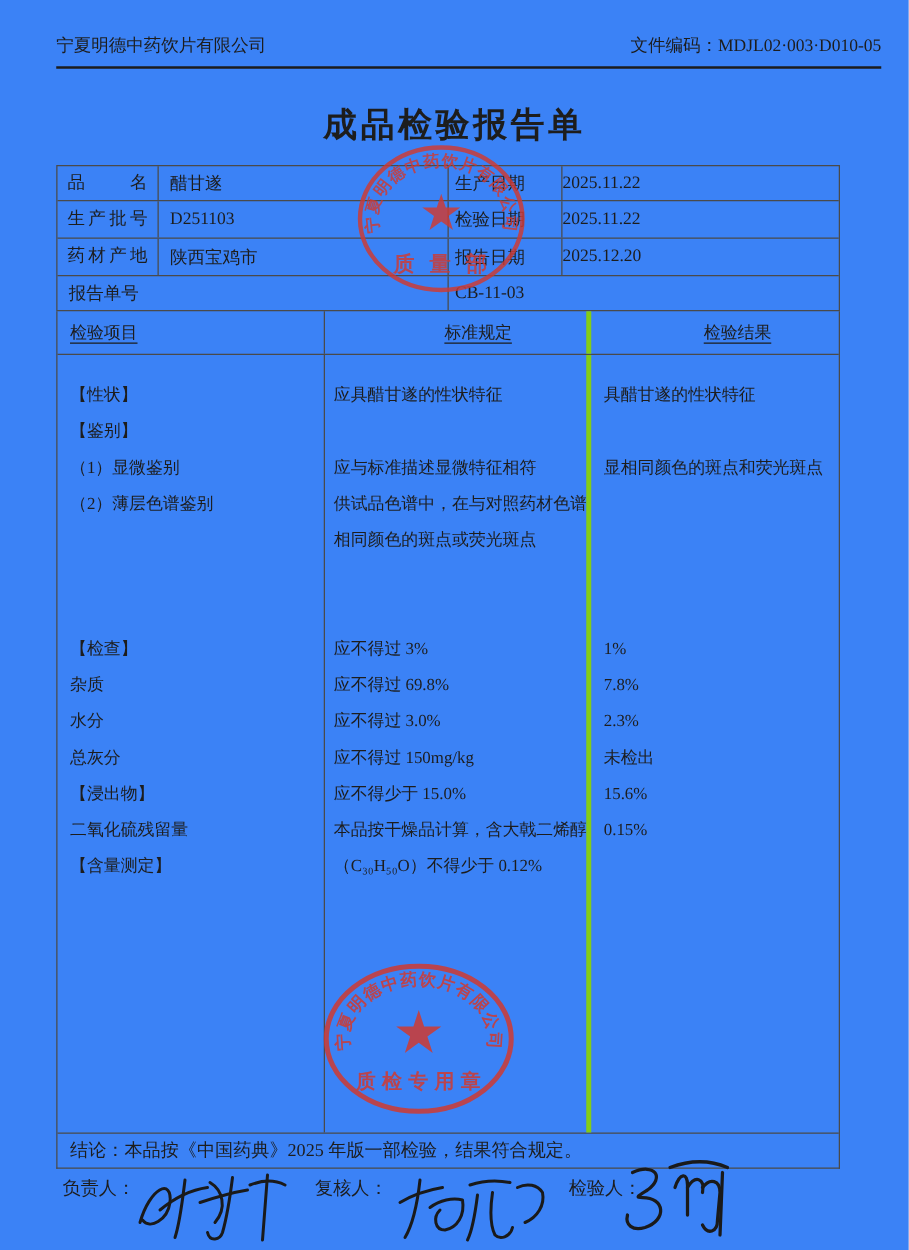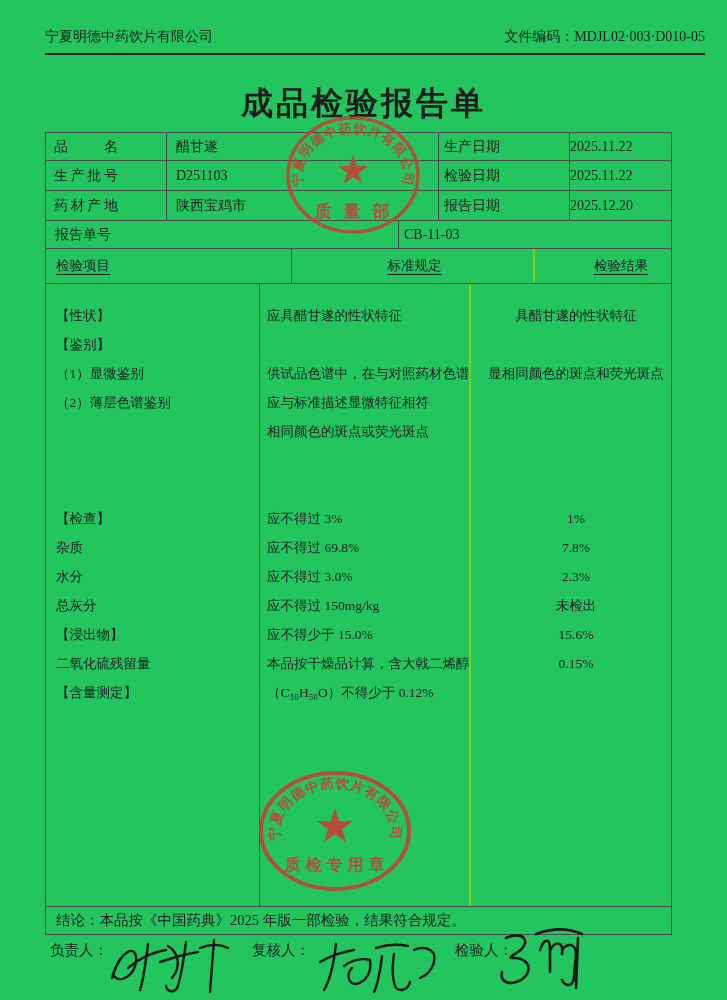--- a/index.html
+++ b/index.html
@@ -1,57 +1,57 @@
 <!DOCTYPE html>
 <html><head>
 <meta charset="utf-8">
 <style>
   html,body{margin:0;padding:0;background:#e8e8e8;}
   .sheet{
-    position:relative; width:727px; height:1000px; background:#22c55e;
+    position:relative; width:727px; height:1000px; background:#3b82f6;
     font-family:"Liberation Serif","DejaVu Serif",serif; color:#1d1d1d;
     overflow:hidden; margin:0 auto;
   }
   
   .doc-header{
     position:absolute; left:45px; top:28px; width:660px;
     display:flex; justify-content:space-between; align-items:flex-end;
     padding-bottom:7px; border-bottom:2px solid #1c1c1c; font-size:14px;
   }
   .title{
     position:absolute; top:82px; left:0; width:727px; text-align:center;
-    font-size:32px; font-weight:bold; letter-spacing:3px;
+    font-size:27px; font-weight:bold; letter-spacing:3px;
   }
   
   .info-table{
     position:absolute; left:45px; top:132px; width:627px;
     border:1px solid #4a4a4a; box-sizing:border-box; font-size:14px;
   }
-  .irow{display:flex; height:27px;gap:40px;}
+  .irow{display:flex; height:27px;}
   .irow + .irow{border-top:1px solid #4a4a4a;}
   .irow.h29{height:29px;}
   .ic{box-sizing:border-box; display:flex; align-items:center; overflow:hidden; white-space:nowrap;}
   .ic.bl{border-left:1px solid #4a4a4a;}
   .ic.w-label{width:80px; padding:0 8px;}
   .ic.w-val{width:232px; padding-left:9px;}
   .ic.w-dlabel{width:91px; padding-left:5px;}
   .ic.w-dval{flex:1; padding-left:0;}
   .ic.w-half1{width:312px; padding-left:9px;}
   .ic.w-half2{flex:1; padding-left:5px;}
   .just{display:block; width:100%; text-align:justify; text-align-last:justify; line-height:27px;}
   
   .main-table{
     position:absolute; left:45px; top:249px; width:627px;
     border:1px solid #4a4a4a; border-top:none; box-sizing:border-box; font-size:13.5px;
   }
-  .mh{display:flex; height:34px;gap:32px;}
+  .mh{display:flex; height:34px;}
   .mh .mc{box-sizing:border-box; display:flex; align-items:center;}
   .mc1{width:213px;}
   .mc2{width:210px; border-left:1px solid #4a4a4a;}
-  .mc3{flex:1; border-left:2px solid #84cc16;text-align:center;}
+  .mc3{flex:1; border-left:4px solid #84cc16;}
   .mh .mc1{padding-left:10px;}
   .mh .mc2,.mh .mc3{justify-content:center;padding-left:36px;}
   .mh span{text-decoration:underline; text-underline-offset:4px;}
   .mt-body{display:flex; height:622px; border-top:1px solid #4a4a4a;}
   .mcol{box-sizing:border-box; padding-top:17px; overflow:hidden;}
   .mcol.mc1{padding-left:10px;}
   .mcol.mc2{padding-left:7px;}
   .mcol.mc3{padding-left:10px;}
   .tline{min-height:29px; line-height:29px; white-space:nowrap;}
   .concl{
@@ -135,22 +135,22 @@
           <div class="tline">水分</div>
           <div class="tline">总灰分</div>
           <div class="tline">【浸出物】</div>
           <div class="tline">二氧化硫残留量</div>
           <div class="tline">【含量测定】</div>
           <div class="tline"></div>
         </div>
       <div class="mcol mc2">
           <div class="tline">应具醋甘遂的性状特征</div>
           <div class="tline"></div>
+          <div class="tline">应与标准描述显微特征相符</div>
           <div class="tline">供试品色谱中，在与对照药材色谱</div>
-          <div class="tline">应与标准描述显微特征相符</div>
           <div class="tline">相同颜色的斑点或荧光斑点</div>
           <div class="tline"></div>
           <div class="tline"></div>
           <div class="tline">应不得过 3%</div>
           <div class="tline">应不得过 69.8%</div>
           <div class="tline">应不得过 3.0%</div>
           <div class="tline">应不得过 150mg/kg</div>
           <div class="tline">应不得少于 15.0%</div>
           <div class="tline">本品按干燥品计算，含大戟二烯醇</div>
           <div class="tline">（C₃₀H₅₀O）不得少于 0.12%</div>

